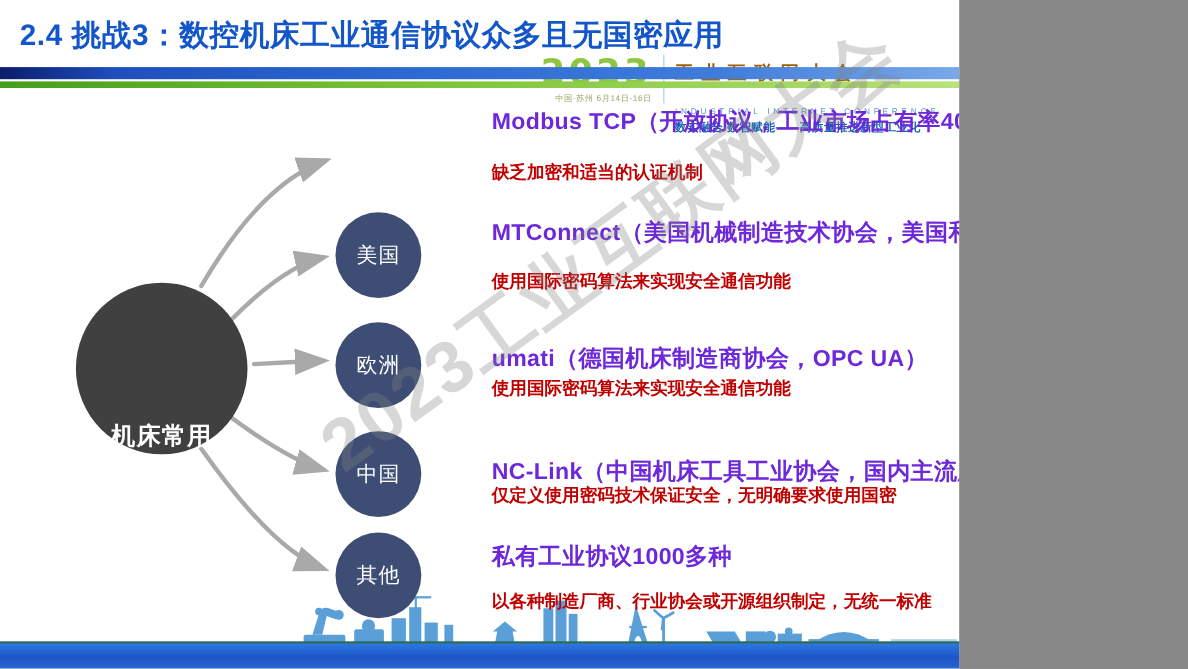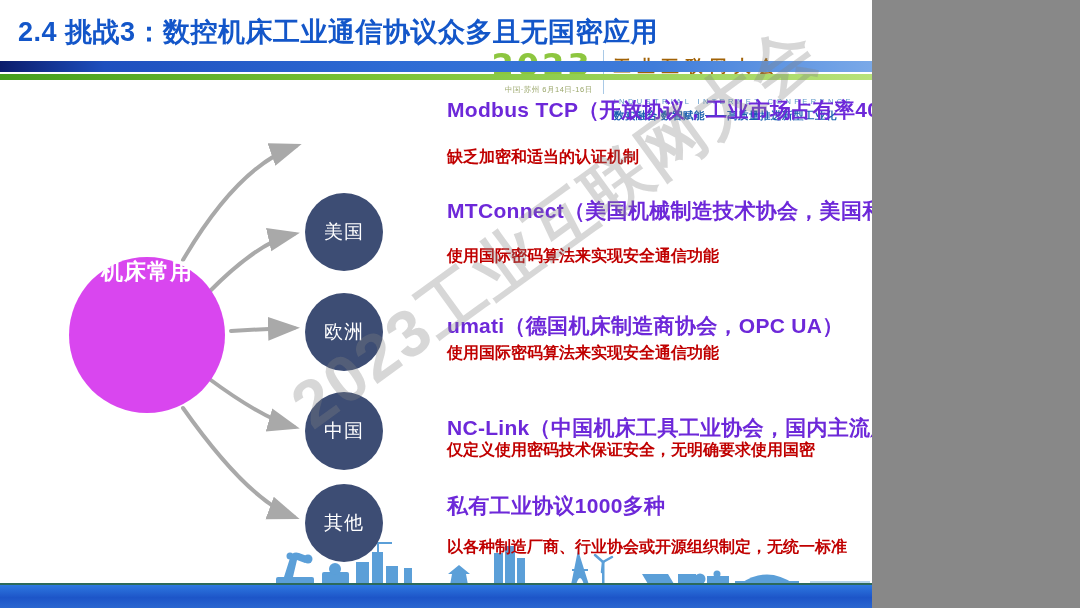--- a/index.html
+++ b/index.html
@@ -19,21 +19,21 @@
   .logo-div{width:1px;height:44px;background:#a9c9e6;}
   .logo-cn{font-size:17px;font-weight:bold;color:#a16207;letter-spacing:7px;line-height:1.1;white-space:nowrap;margin-top:36px;}
   .logo-en{font-size:7.5px;color:#5b96c8;letter-spacing:3.4px;margin-top:20px;white-space:nowrap;}
   .logo-tag{font-size:10.5px;font-weight:bold;color:#1a5fb0;margin-top:3px;white-space:nowrap;letter-spacing:0.5px;}
   
   .watermark{position:absolute;left:300px;top:368px;font-size:66px;color:rgba(130,130,130,0.32);
              white-space:nowrap;transform:rotate(-36deg);transform-origin:0 50%;z-index:6;
              pointer-events:none;font-weight:bold;letter-spacing:2px;}
   
   .hub{position:absolute;left:69px;top:257px;width:156px;height:156px;border-radius:50%;
-       background:#d946ef;color:#fff;display:flex;align-items:flex-start;justify-content:center;
+       background:#404040;color:#fff;display:flex;align-items:flex-end;justify-content:center;
        text-align:center;font-size:22px;font-weight:bold;line-height:1.4;letter-spacing:1px;z-index:3;}
   .node{position:absolute;left:305px;width:78px;height:78px;border-radius:50%;background:#3d4d74;
         color:#fff;display:flex;align-items:center;justify-content:center;font-size:19px;
         letter-spacing:1px;z-index:3;}
   .n0{top:101px}.n1{top:193px}.n2{top:293px}.n3{top:392px}.n4{top:484px}
   .arrows{position:absolute;left:0;top:0;width:1080px;height:608px;z-index:2;}
   
   .proto{position:absolute;left:447px;font-size:21px;font-weight:bold;color:#6d28d9;
          white-space:nowrap;z-index:4;letter-spacing:0.3px;}
   .issue{position:absolute;left:447px;font-size:16px;font-weight:600;color:#c00000;

